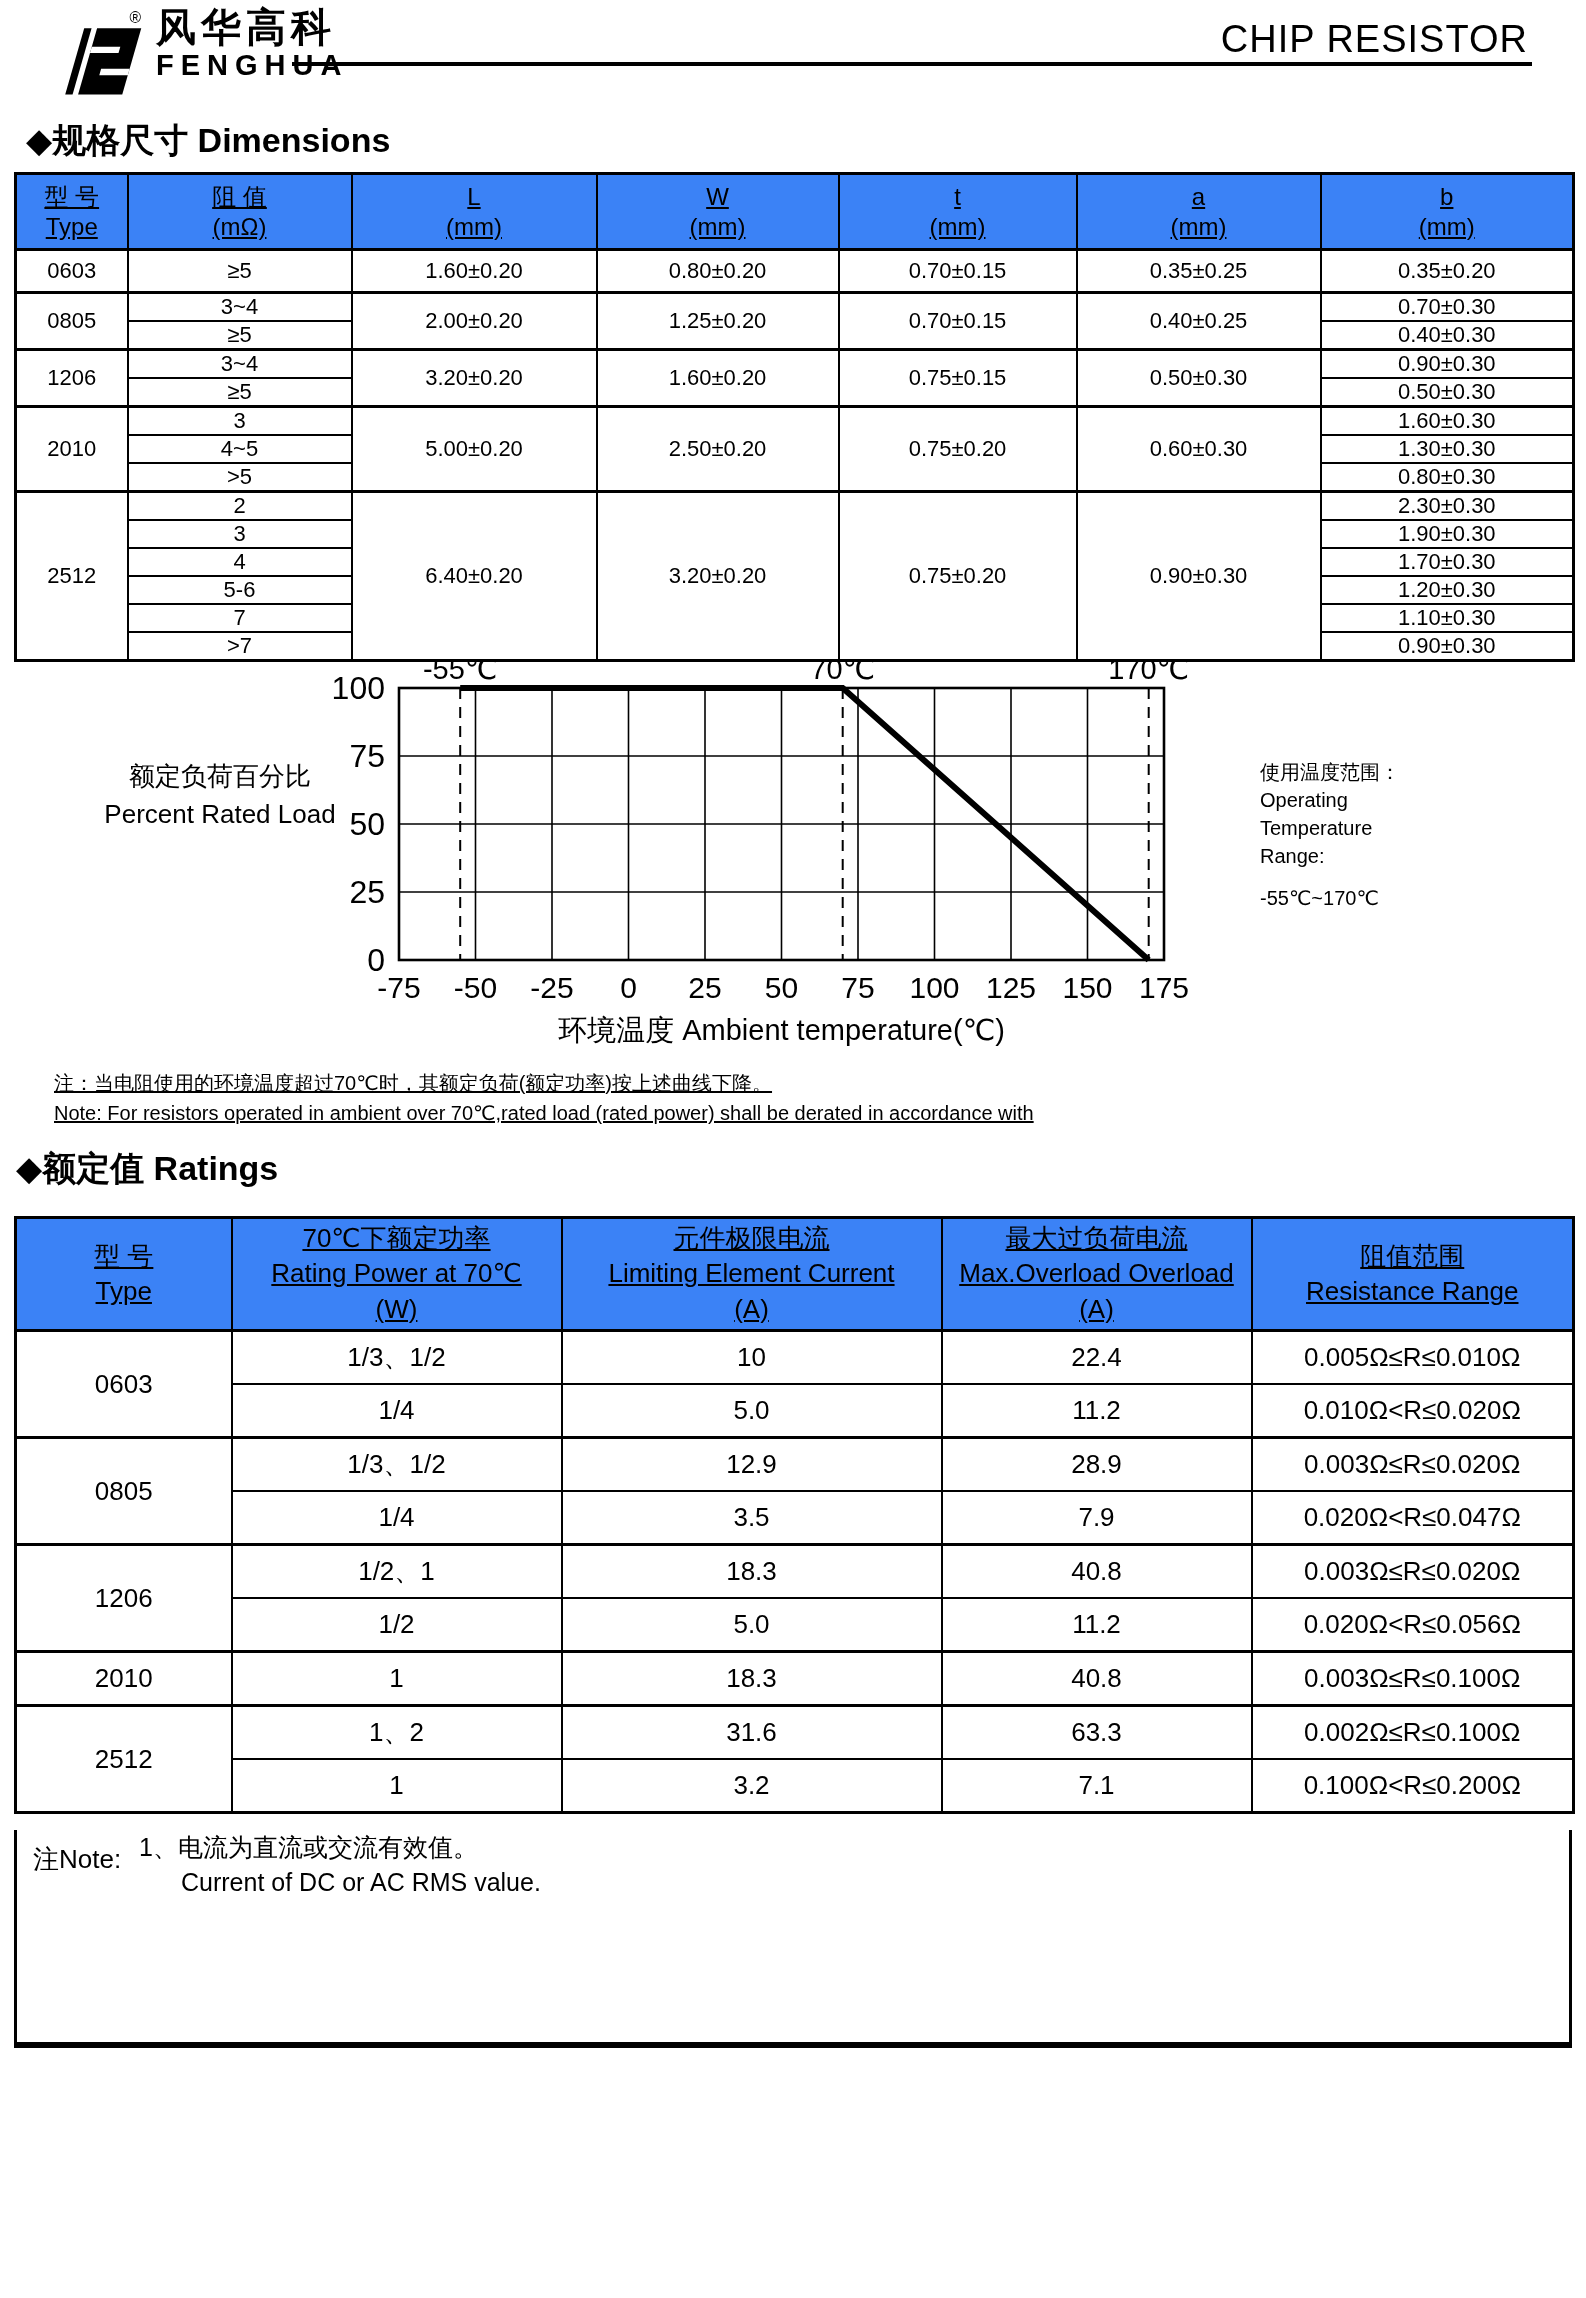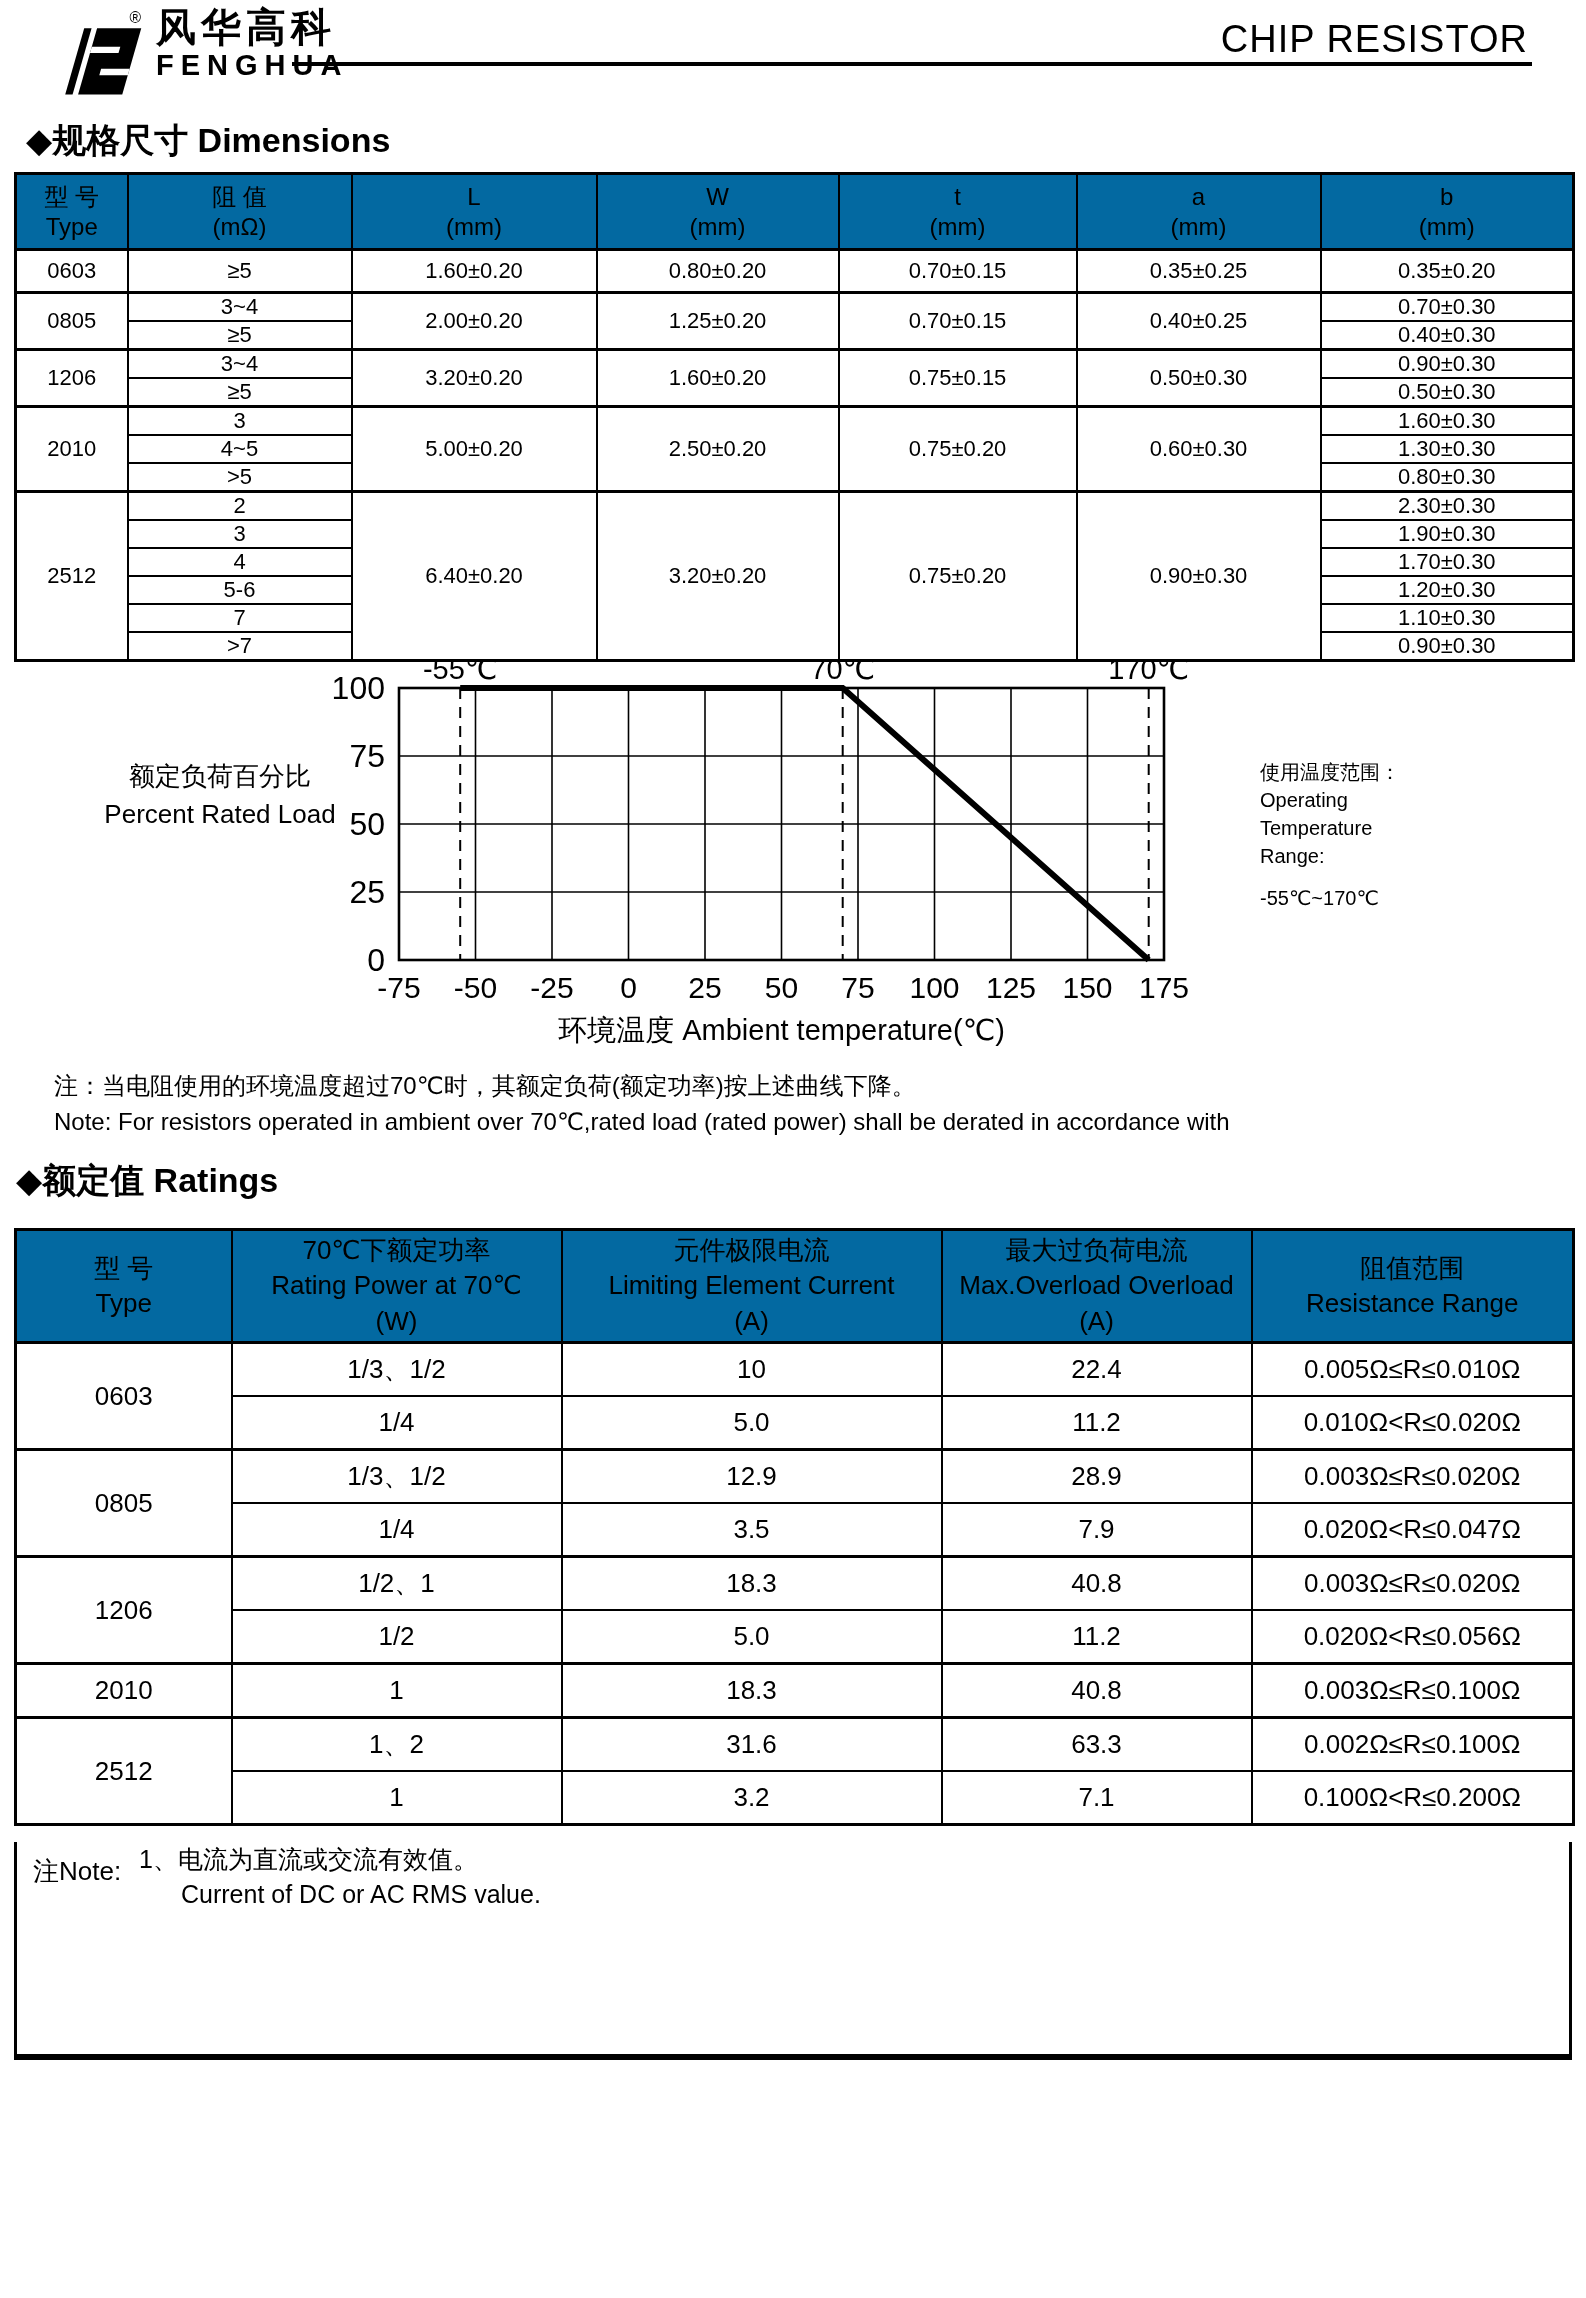--- a/index.html
+++ b/index.html
@@ -18,21 +18,21 @@
   
   .sec-title{font-size:34px;font-weight:bold;}
   .t-dims{margin:12px 0 8px 12px;}
   .t-curve{margin:318px 0 4px 12px;}
   .t-ratings{margin:18px 0 24px 2px;}
 
   
   table{border-collapse:collapse;table-layout:fixed;width:1558px;text-align:center;}
   td,th{border:2px solid #000;padding:0;overflow:hidden;}
   table{border:3px solid #000;}
-  thead th{background:#0369a1;font-weight:normal;}
+  thead th{background:#3b82f6;font-weight:normal;text-decoration:underline;}
   tr.grp td{border-top:3px solid #000;}
 
   .dims{font-size:22px;}
   .dims thead th{height:73px;font-size:24px;line-height:1.25;}
   .dims td{height:22px;}
   .dims .r40 td{height:40px;}
   .dims .r24 td{height:24px;}
   .dims .r23 td{height:23px;}
 
   .ratings{font-size:26px;}
@@ -40,21 +40,21 @@
   .ratings td{height:51px;}
 
   
   .chart-wrap{position:relative;height:392px;}
   .chart-wrap svg{position:absolute;left:0;top:0;}
   svg text{font-family:"Liberation Sans","DejaVu Sans",sans-serif;fill:#000;}
   .ylab{position:absolute;left:36px;top:96px;width:340px;text-align:center;font-size:26px;line-height:1.45;}
   .sidenote{position:absolute;left:1246px;top:96px;font-size:20px;line-height:1.4;}
   .sidenote .gap{margin-top:14px;}
 
-  .curve-note{margin:14px 0 0 40px;font-size:24px;line-height:1.5;}
+  .curve-note{margin:14px 0 0 40px;font-size:20px;line-height:1.5;text-decoration:underline;}
 
   
   .notebox{width:1552px;border:3px solid #000;border-top:none;border-bottom:6px solid #000;position:relative;height:212px;}
   .notelabel{position:absolute;left:16px;top:12px;font-size:26px;}
   .notebody{margin:16px 0 0 122px;font-size:25px;line-height:1.38;}
   .notebody .ind{margin-left:42px;}
 </style>
 </head>
 <body>
 

